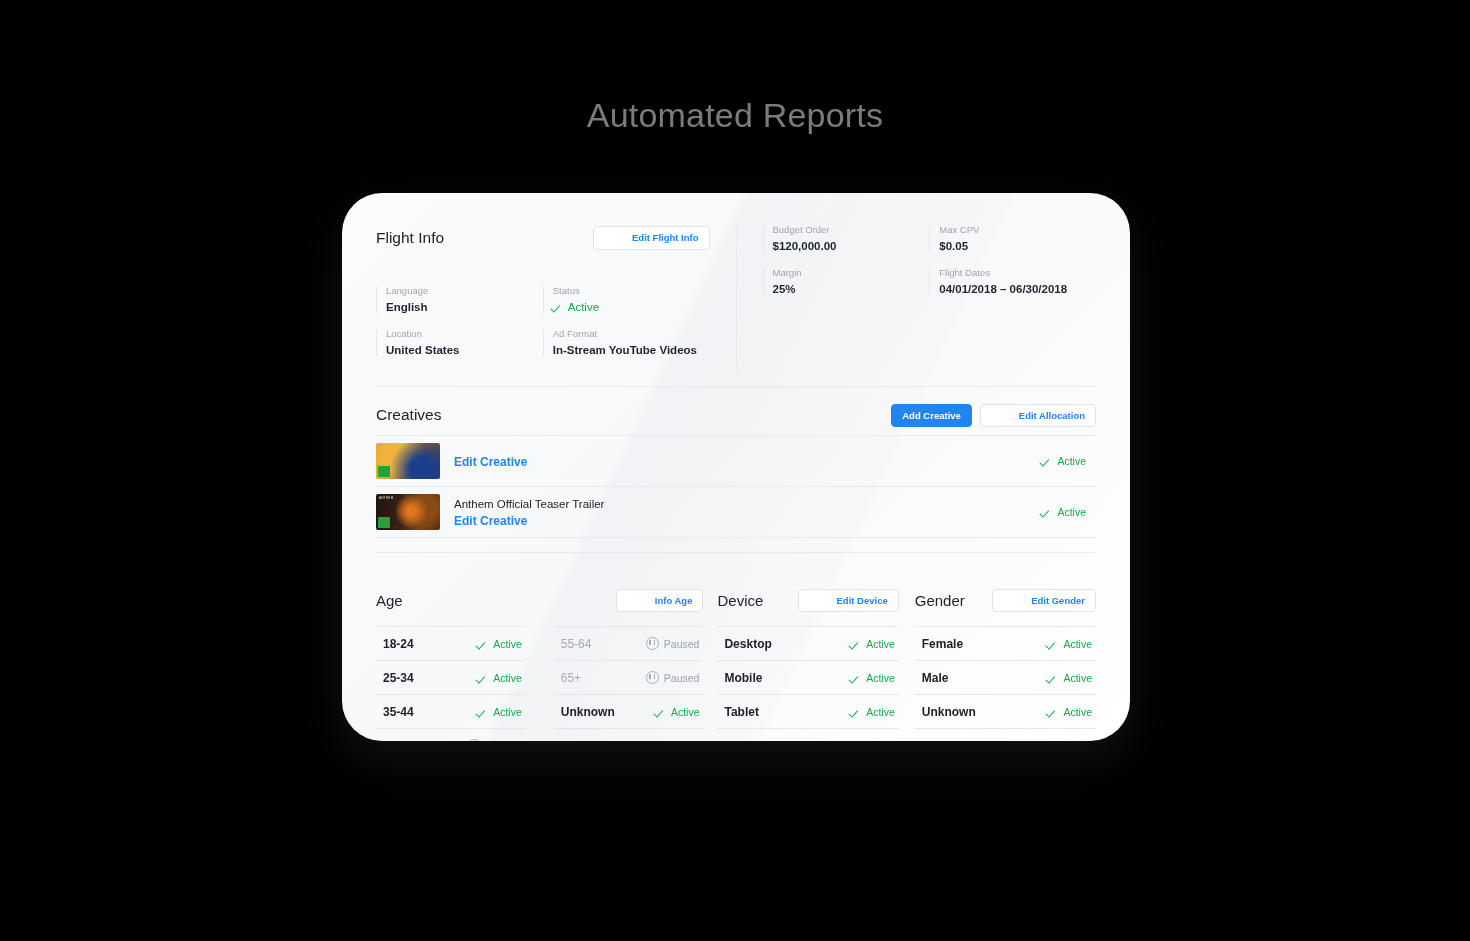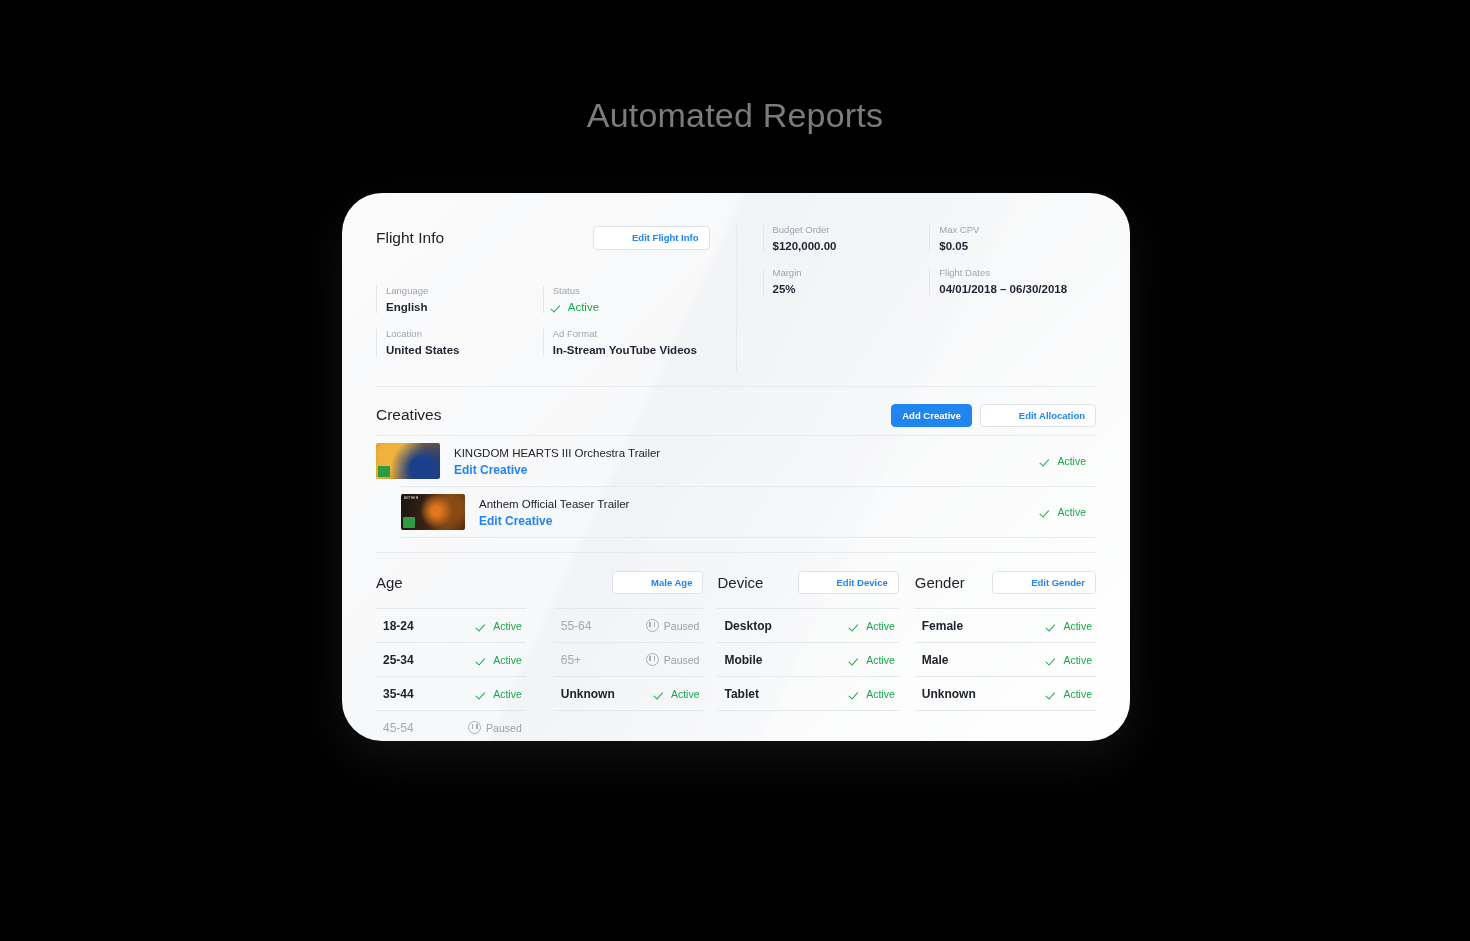--- a/index.html
+++ b/index.html
@@ -178,21 +178,21 @@
     margin-top: 8px;
   }
   .creatives-head .btn { margin-left: 8px; }
 
   .creative-row {
     display: flex;
     align-items: center;
     border-top: 1px solid #e7eaee;
     padding: 7px 0;
   }
-  .creatives .creative-row:last-of-type { border-bottom: 1px solid #e7eaee; margin-left: 25px; }
+  .creatives .creative-row:last-of-type { border-bottom: 1px solid #e7eaee; }
 
   .thumb {
     width: 64px; height: 36px;
     border-radius: 2px;
     position: relative;
     overflow: hidden;
     flex: none;
     background:#2b1a10;
   }
   .thumb.kh {
@@ -242,21 +242,21 @@
     gap: 5px;
     font-size: 10.5px;
     color: #17a84a;
     padding-right: 10px;
   }
 
   
   .bottom {
     display: flex;
     padding: 0 34px;
-    margin-top: 15px;
+    margin-top: 33px;
     justify-content: center;
   }
   .seg { }
   .seg.age { width: 336px; }
   .seg.device { width: 186px; padding-left: 14px; }
   .seg.gender { width: 186px; padding-left: 16px; }
 
   .seg-head {
     display: flex;
     align-items: center;
@@ -379,21 +379,20 @@
         <div class="btn btn-primary">Add Creative</div>
         <div class="btn btn-outline">Edit Allocation</div>
       </div>
 
       <div class="creative-row">
         <div class="thumb kh">
           <div class="thumb-caption"></div>
           <div class="thumb-badge"></div>
         </div>
         <div class="creative-meta">
-          <div class="creative-name">KINGDOM HEARTS III Orchestra Trailer</div>
           <div class="creative-link">Edit Creative</div>
         </div>
         <div class="status-cell">
           <span class="check"></span>
           <span>Active</span>
         </div>
       </div>
 
       <div class="creative-row">
         <div class="thumb anthem">
@@ -412,21 +411,21 @@
     </div>
 
     <div class="hr"></div>
 
     <div class="bottom">
 
       <div class="seg age">
         <div class="seg-head">
           <div class="seg-title">Age</div>
           <div class="spacer"></div>
-          <div class="btn btn-outline">Male Age</div>
+          <div class="btn btn-outline">Info Age</div>
         </div>
         <div class="seg-cols">
 
           <div class="seg-col opt-col-last">
             <div class="opt-row">
               <span class="opt-label">18-24</span>
               <span class="opt-status">
                 <span class="check"></span>
                 <span>Active</span>
               </span>

